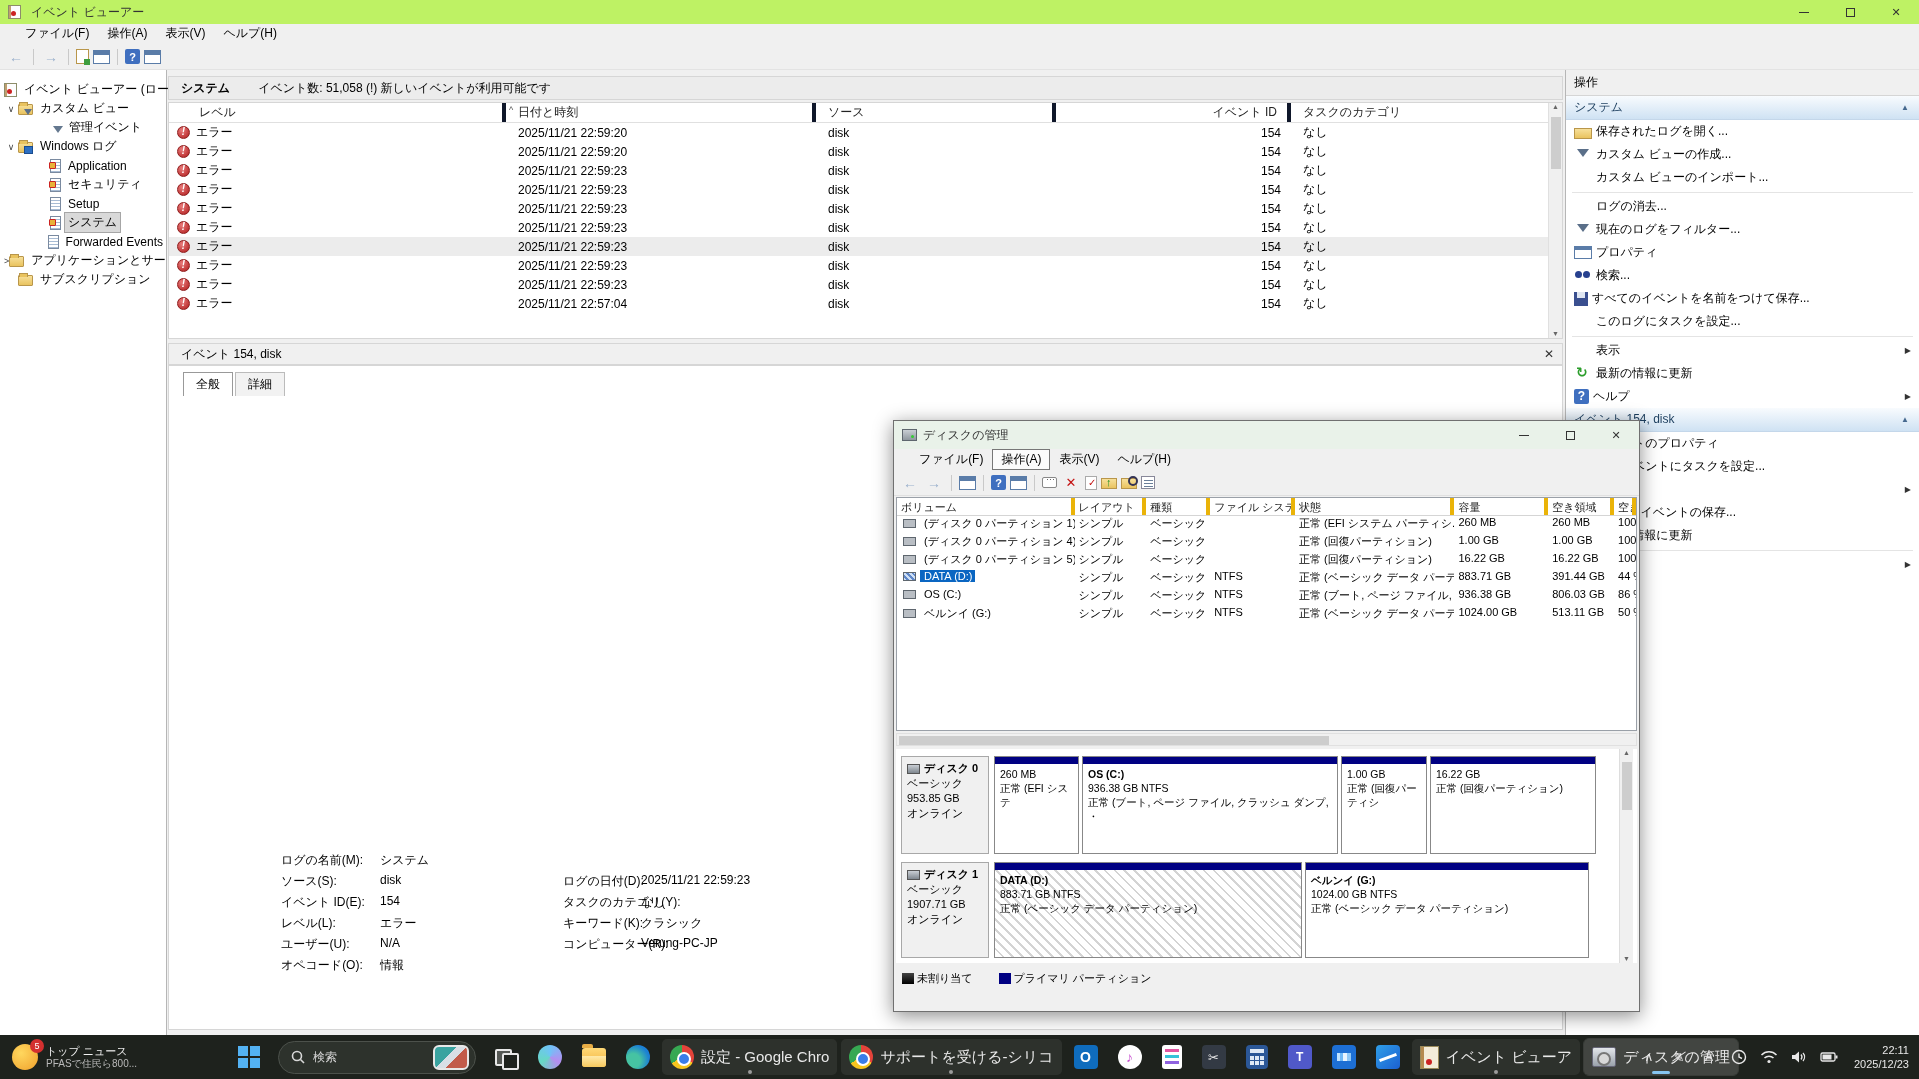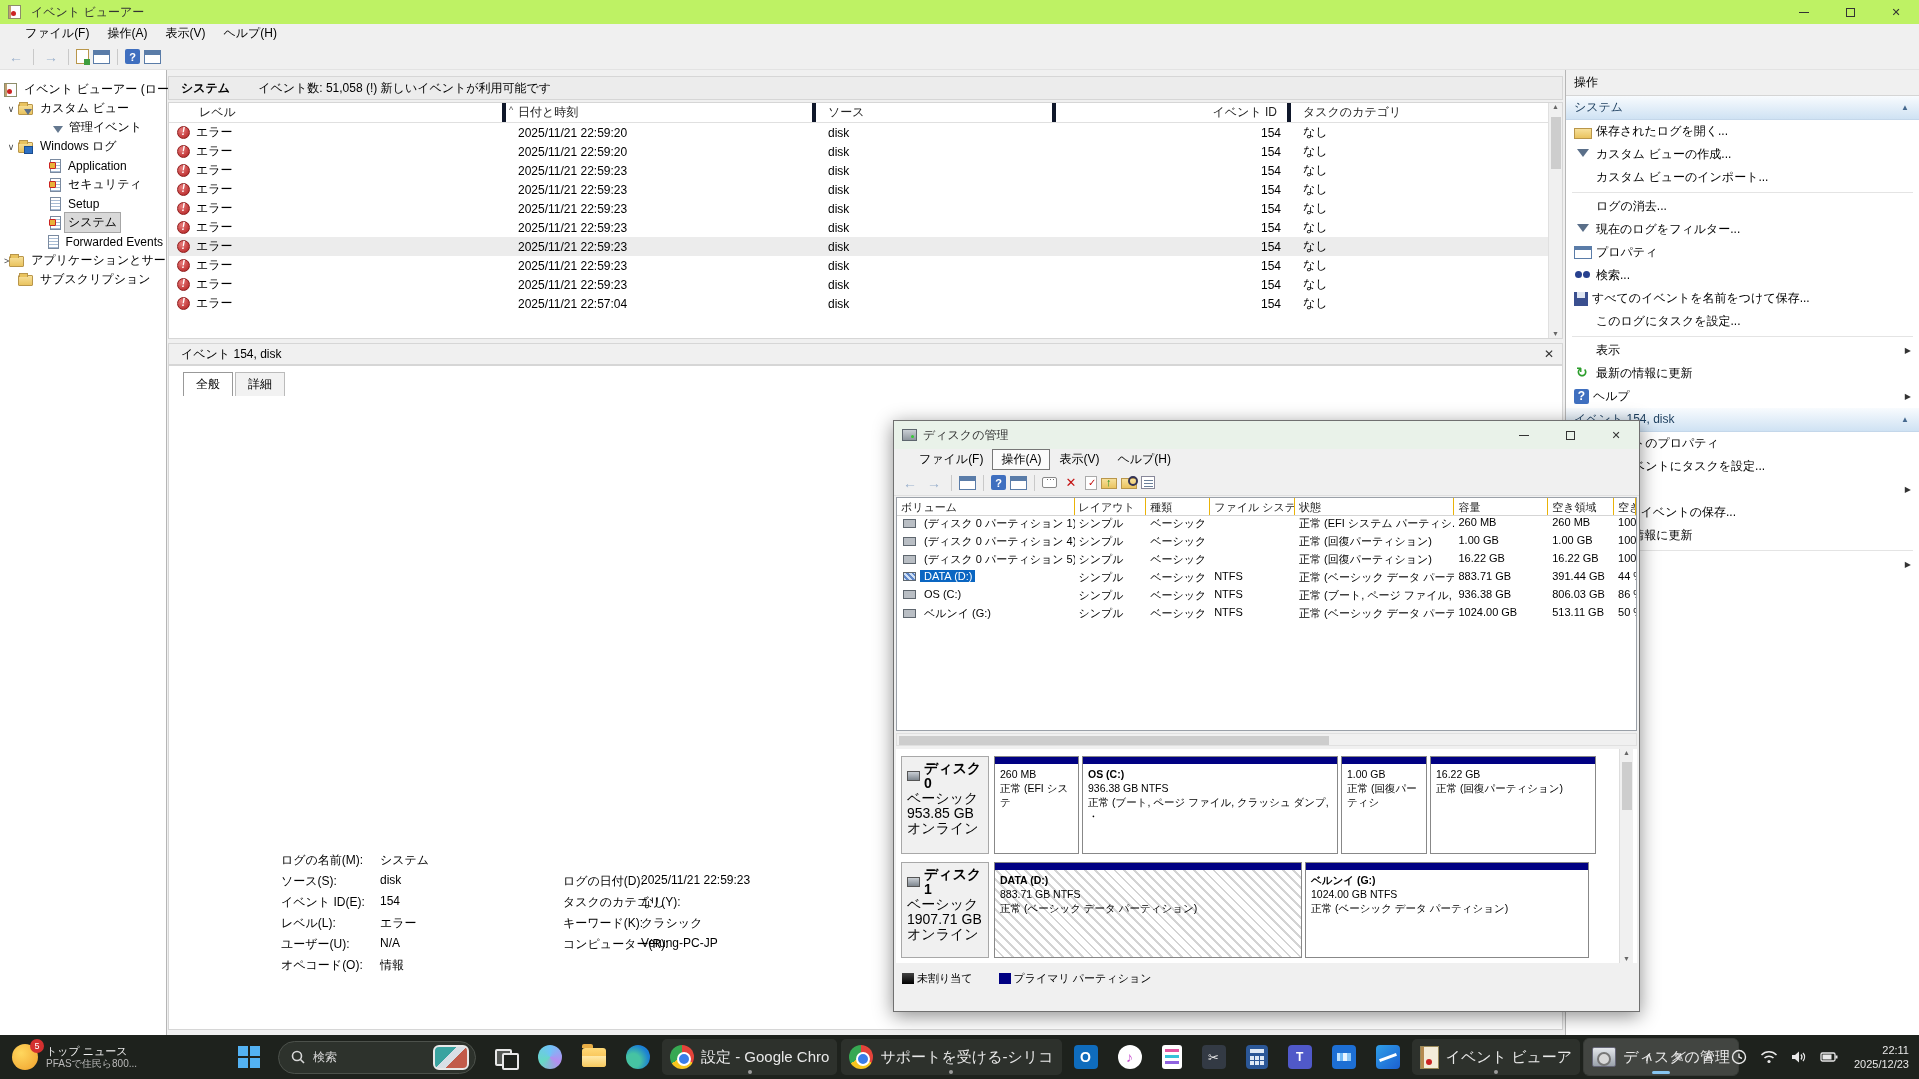--- a/index.html
+++ b/index.html
@@ -114,36 +114,36 @@
 .tb-delete::before{content:"✕";color:#c41212;font-weight:bold;font-size:13px}
 .tb-check{background:#fff;border:1px solid #aaa;width:12px;height:14px}
 .tb-check::before{content:"✓";position:absolute;left:2px;top:0;color:#c41212;font-size:10px;font-weight:bold}
 .tb-folder-up,.tb-folder-find{background:linear-gradient(#f7e09a,#e9c35f);border:1px solid #b9964a;width:16px;height:11px;margin-top:2px}
 .tb-folder-up::before{content:"↑";position:absolute;left:4px;top:-3px;color:#1f8f1f;font-weight:bold;font-size:11px}
 .tb-folder-find::before{content:"";position:absolute;right:-2px;top:-3px;width:6px;height:6px;border:2px solid #335;border-radius:50%}
 .tb-form{background:#fff;border:1px solid #889;width:14px;height:13px}
 .tb-form::before{content:"";position:absolute;left:2px;top:3px;width:9px;height:1px;background:#6a7f99;box-shadow:0 3px #6a7f99,0 6px #6a7f99}
 .vlwrap{position:absolute;left:2px;top:76px;width:741px;height:234px;background:#fff;border:1px solid #9aa0a8}
 .vhead{height:18px;display:flex;background:#fff;border-bottom:1px solid #d5d5d5;color:#222;font-size:11px}
-.vhead span{border-right:1px solid #eab308;padding:2px 0 0 4px;white-space:nowrap;overflow:hidden}
+.vhead span{border-right:4px solid #eab308;padding:2px 0 0 4px;white-space:nowrap;overflow:hidden}
 .vrow{height:18px;display:flex;font-size:11px;align-items:flex-start}
 .vrow span{padding-left:4px;white-space:nowrap;overflow:hidden}
 .vc0{width:178px;display:flex;align-items:center}
 .vc1{width:72px}.vc2{width:64px}.vc3{width:85px}.vc4{width:160px}.vc5{width:94px}.vc6{width:66px}.vc7{width:22px}
 .vicon{width:13px;height:9px;background:#b9bec4;border:1px solid #5e666e;margin:0 4px 0 2px;flex:none}
 .vicon.vhatch{background:repeating-linear-gradient(45deg,#cfe0f5 0 2px,#5f87c9 2px 4px)}
 .vname{padding:0 3px}
 .vname.nsel{background:#0a66c2;color:#fff}
 .hscroll{position:absolute;left:2px;top:312px;width:741px;height:13px;background:#f0f0f0;border:1px solid #e0e0e0}
 .hscroll .thumb{position:absolute;left:2px;top:2px;height:9px;width:430px;background:#cdcdcd}
 .graph{position:absolute;left:2px;top:328px;width:741px;height:214px;background:#fff}
 .gscroll{position:absolute;right:4px;top:0;width:14px;height:214px;background:#f0f0f0;border-left:1px solid #ddd;font-size:7px;color:#666;text-align:center}
 .gscroll .thumb{position:absolute;left:2px;top:13px;width:10px;height:48px;background:#cdcdcd}
 .diskrow{position:absolute;left:5px;display:flex}
-.dinfo{width:88px;height:100%;background:#f0f0f0;border:1px solid #a8a8a8;padding:4px 5px;font-size:14px;line-height:15px}
+.dinfo{width:88px;height:100%;background:#f0f0f0;border:1px solid #a8a8a8;padding:4px 5px;font-size:11px;line-height:15px}
 .dinfo .dname{font-weight:bold;display:flex;align-items:center;gap:4px}
 .dinfo .dmini{width:13px;height:10px;background:linear-gradient(#c9ced4,#7f878f);border:1px solid #555;flex:none}
 .parts{display:flex;margin-left:5px}
 .part{border:1px solid #888;margin-right:3px;background:#fff;display:flex;flex-direction:column}
 .pbar{height:7px;background:#000082;flex:none}
 .pbody{padding:3px 5px;font-size:10.5px;line-height:14px;flex:1}
 .ptitle{font-weight:bold}
 .ptitle:empty{display:none}
 .part.hatched .pbody{background:repeating-linear-gradient(45deg,#ffffff 0 5px,#d4d4d4 5px 7px)}
 .legend{position:absolute;left:8px;top:548px;height:18px;display:flex;align-items:center;gap:26px;font-size:11px}

